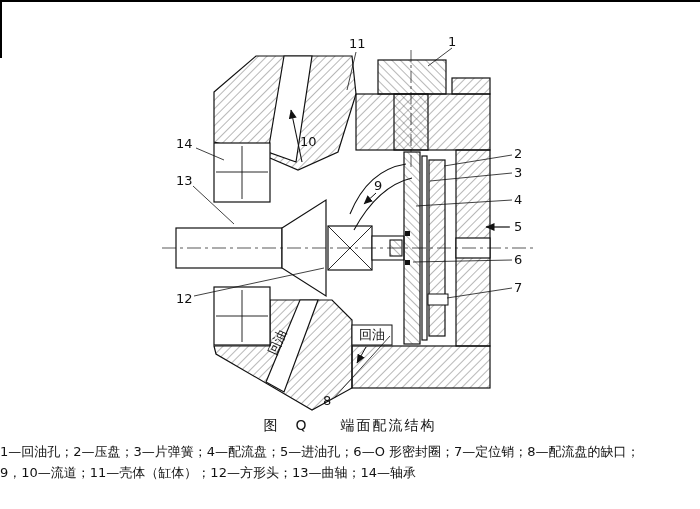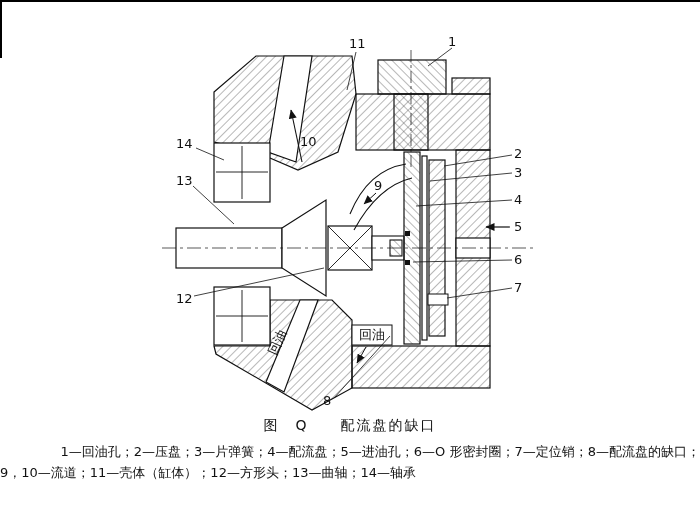--- a/index.html
+++ b/index.html
@@ -5,21 +5,21 @@
   html,body{margin:0;padding:0}
   body{width:700px;height:509px;background:#fff;color:#111;
        font-family:"DejaVu Sans","Liberation Sans",sans-serif;overflow:hidden}
   .page{position:relative;width:700px;height:509px;background:#fff}
   .scan-top{position:absolute;top:0;left:0;width:700px;height:2px;background:#000}
   .scan-left{position:absolute;top:0;left:0;width:2px;height:58px;background:#000}
   svg{position:absolute;top:0;left:0}
   svg text{font-family:"DejaVu Sans","Liberation Sans",sans-serif;fill:#111;font-size:13px}
   .caption{position:absolute;top:417px;left:0;width:700px;text-align:center;
            font-size:14px;letter-spacing:2px}
-  .legend1{position:absolute;top:443px;left:0;width:700px;text-align:right;font-size:13px}
+  .legend1{position:absolute;top:443px;left:0;width:700px;text-align:left;font-size:13px}
   .legend2{position:absolute;top:464px;left:0;width:700px;font-size:13px}
 </style>
 </head>
 <body>
 
 <div class="page">
 
   <div class="scan-top"></div>
   <div class="scan-left"></div>
 
@@ -133,17 +133,17 @@
       <text x="514" y="292">7</text>
       <text x="323" y="405">8</text>
       <text x="374" y="190">9</text>
       <text x="300" y="146">10</text>
       <text x="176" y="303">12</text>
       <text x="176" y="185">13</text>
       <text x="176" y="148">14</text>
     </g>
   </svg>
 
-  <div class="caption">图　Q　　配流盘的缺口</div>
+  <div class="caption">图　Q　　端面配流结构</div>
   <div class="legend1">1—回油孔；2—压盘；3—片弹簧；4—配流盘；5—进油孔；6—O 形密封圈；7—定位销；8—配流盘的缺口；</div>
   <div class="legend2">9，10—流道；11—壳体（缸体）；12—方形头；13—曲轴；14—轴承</div>
 
 </div>
 
 </body></html>

